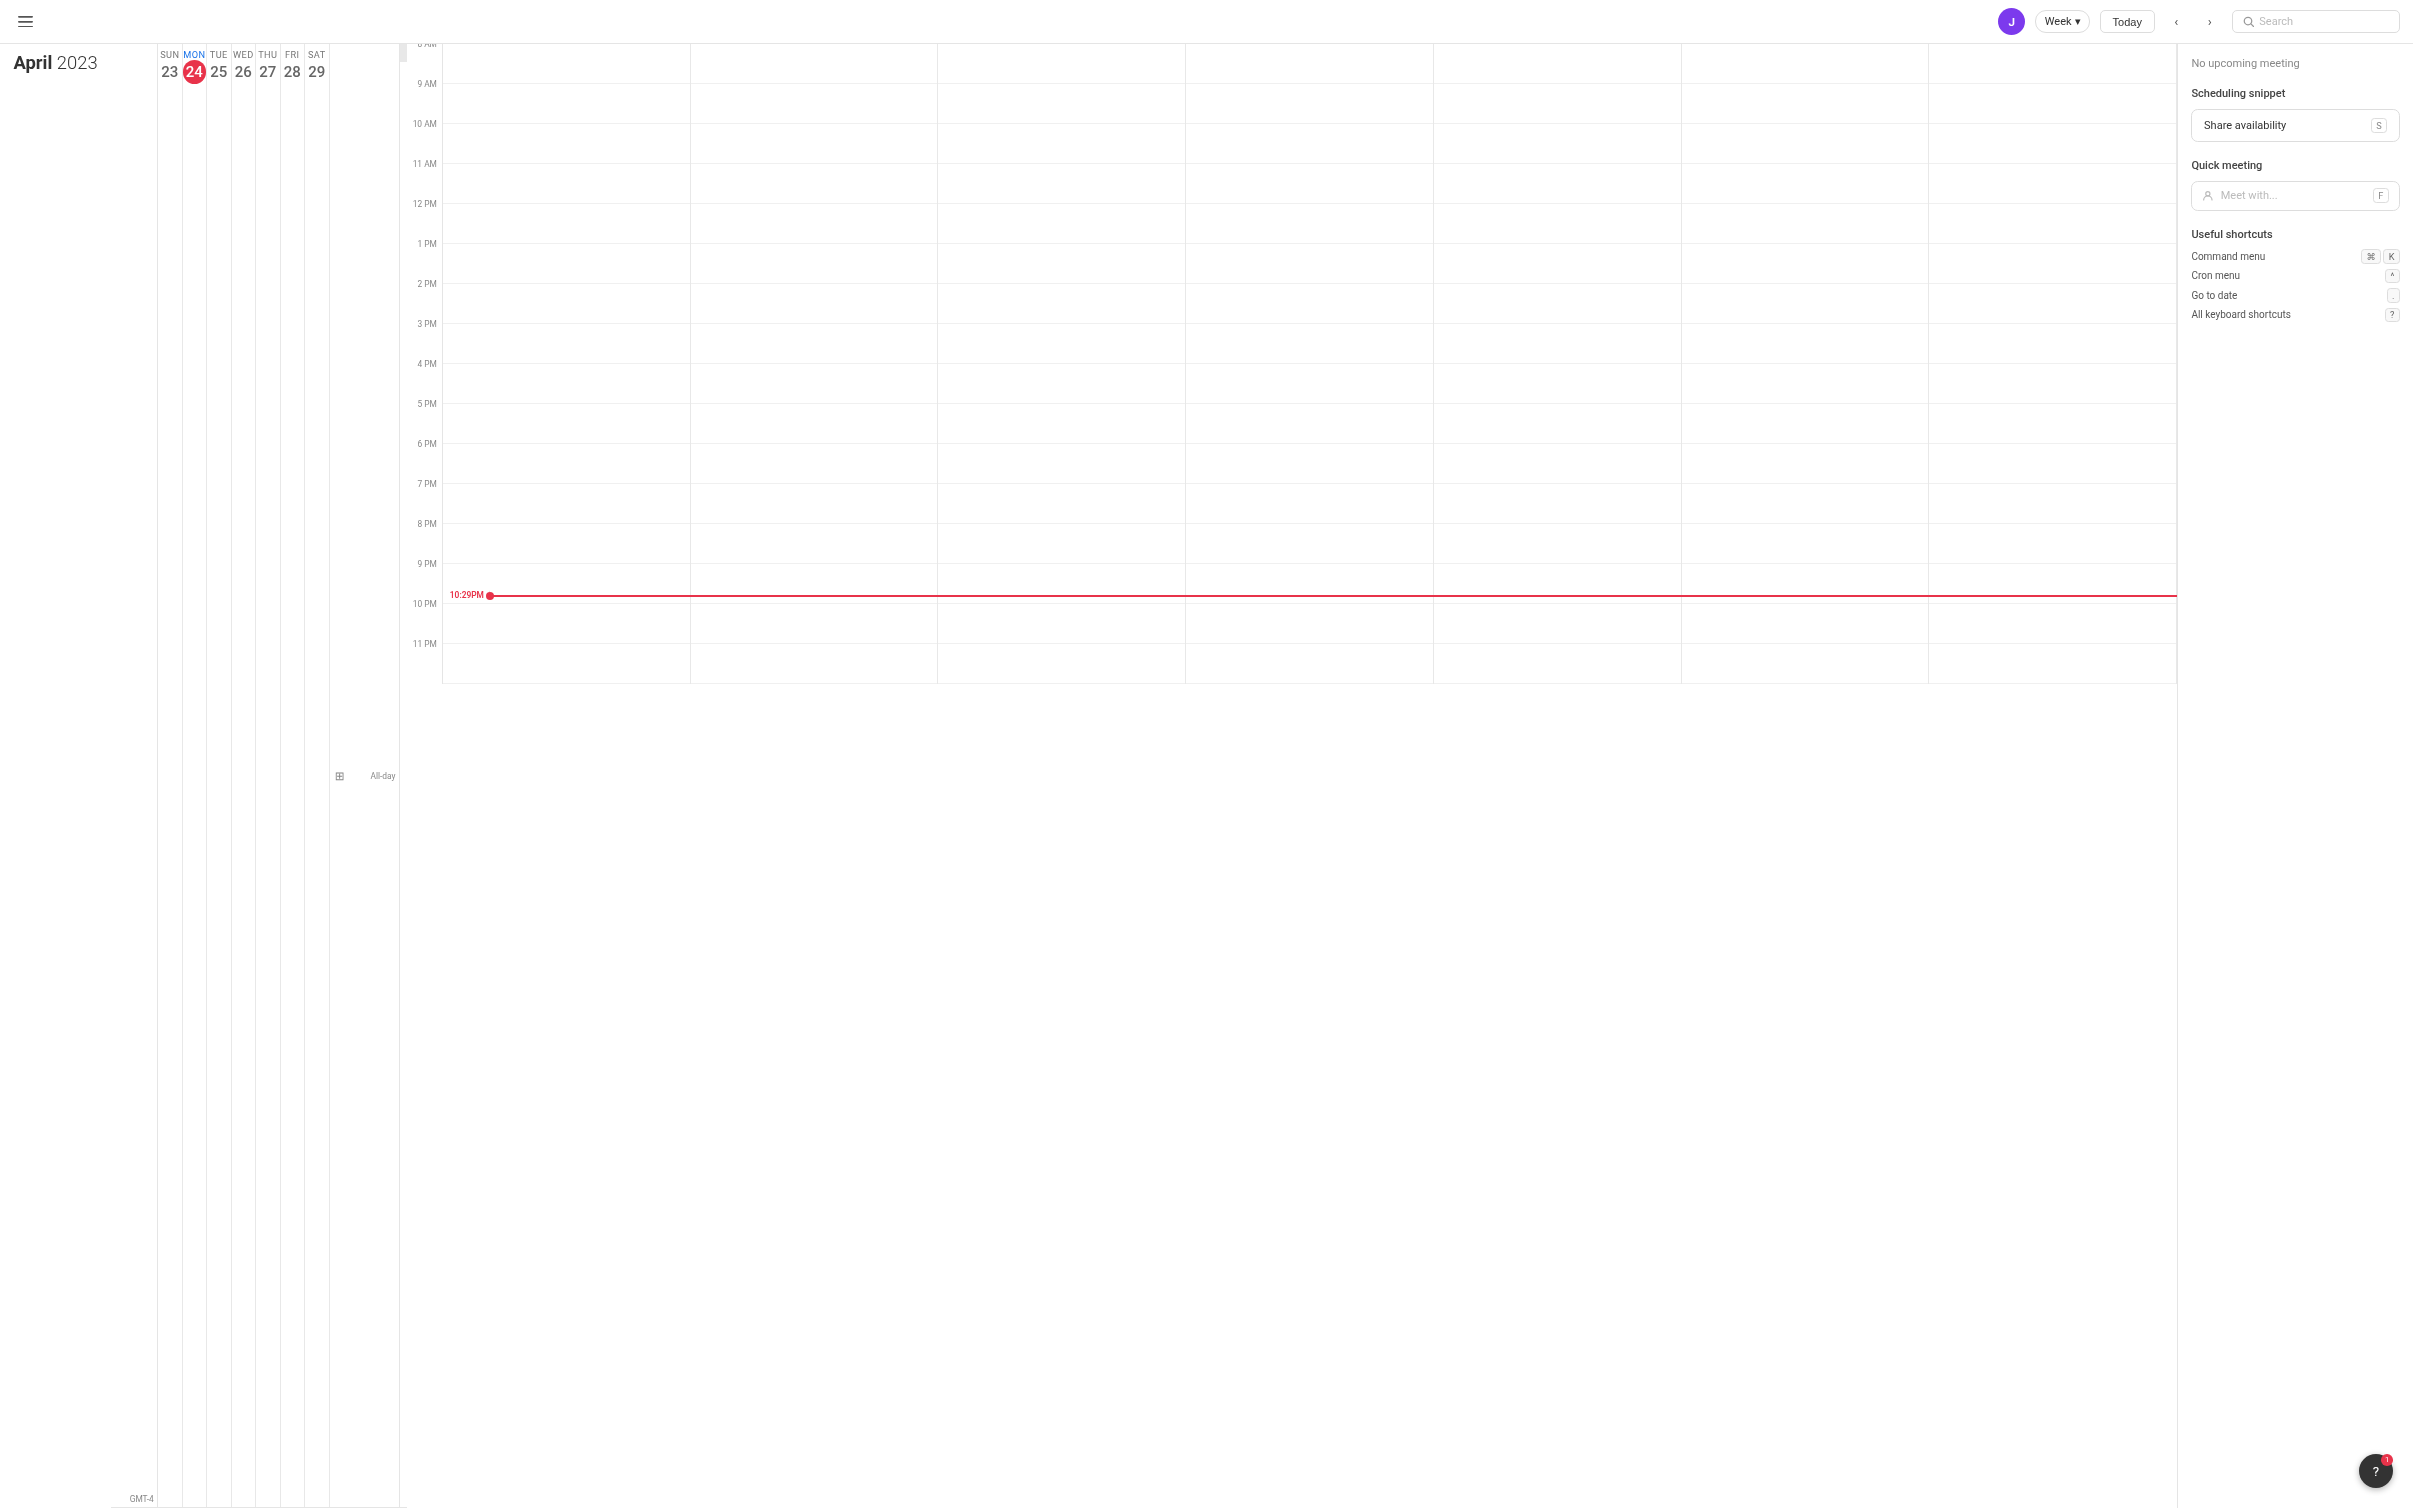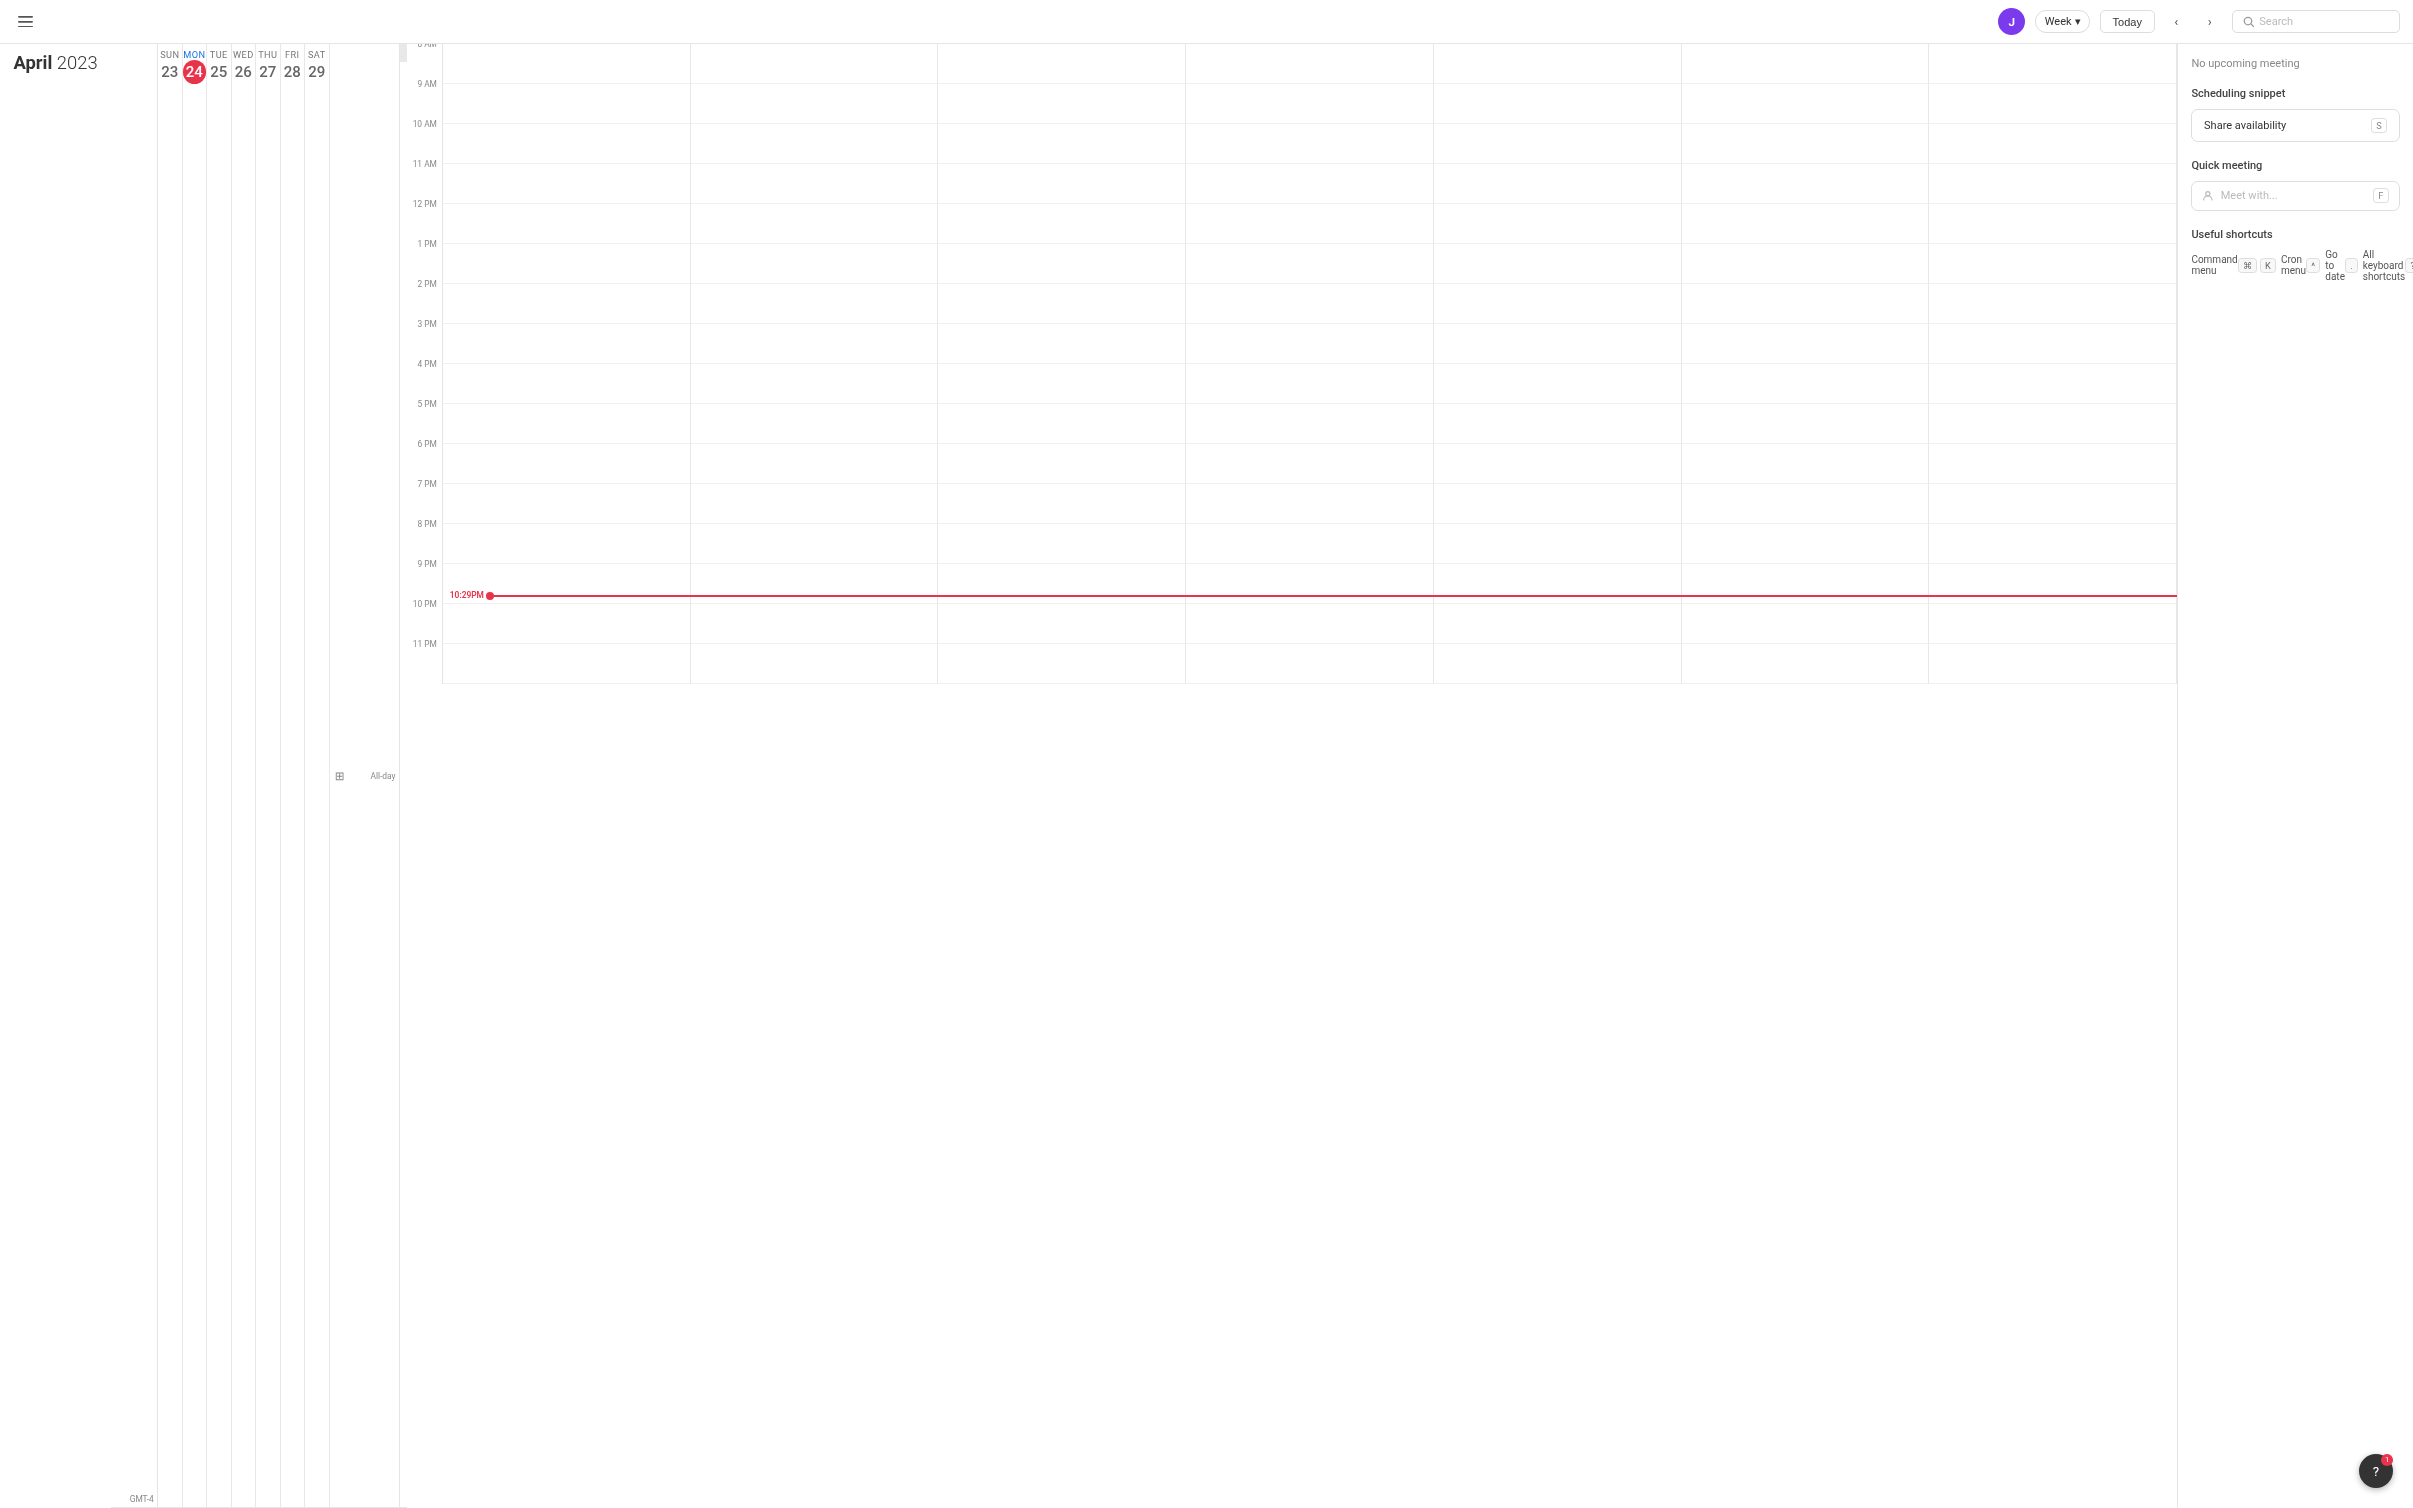--- a/index.html
+++ b/index.html
@@ -290,20 +290,21 @@
       border: 0.8px solid #ddd;
       border-radius: 6.7px;
       padding: 6.7px 10px;
       cursor: text;
       color: #bbb;
       font-size: 11px;
     }
 
     .shortcuts-list {
       display: flex;
+      flex-direction: column;
       gap: 5px;
     }
     .shortcut-row {
       display: flex;
       align-items: center;
       justify-content: space-between;
       font-size: 10px;
       color: #555;
     }
     .shortcut-keys {

